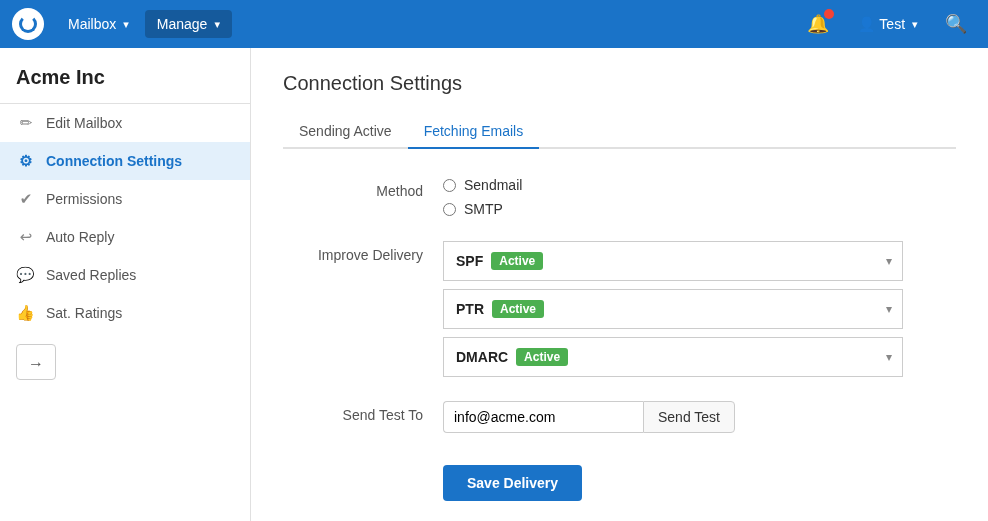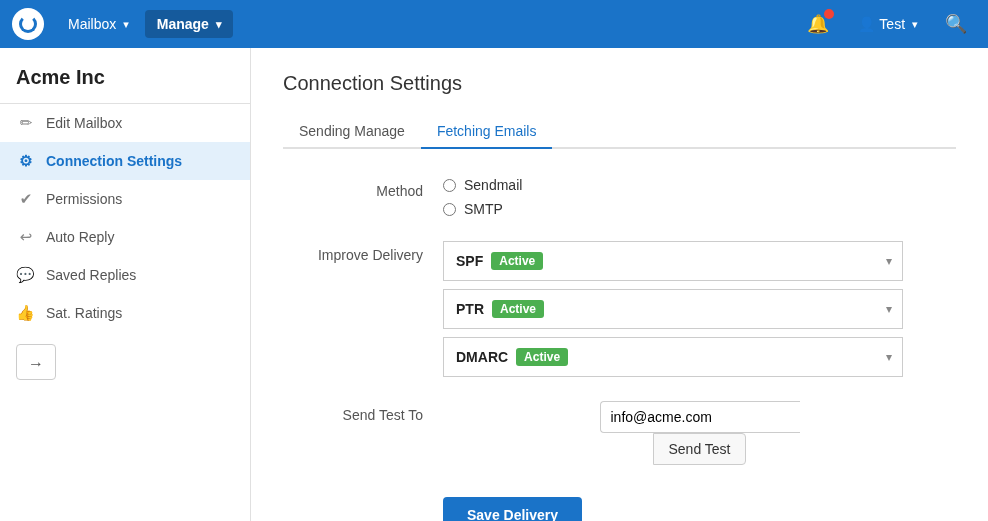--- a/index.html
+++ b/index.html
@@ -32,21 +32,20 @@
       border: none;
       color: #fff;
       font-size: 14px;
       padding: 6px 12px;
       cursor: pointer;
       border-radius: 4px;
       display: flex; align-items: center; gap: 4px;
     }
     .topnav-btn.active {
       background: #155a9c;
-      font-weight: bold;
     }
     .topnav-spacer { flex: 1; }
     .topnav-right {
       display: flex; align-items: center; gap: 8px;
     }
     .topnav-icon-btn {
       background: transparent;
       border: none;
       color: #fff;
       font-size: 18px;
@@ -206,21 +205,21 @@
     }
     .delivery-chevron {
       position: absolute;
       right: 10px;
       color: #888;
       font-size: 12px;
     }
 
     
     .send-test-group {
-      display: flex; align-items: center; gap: 0; flex-direction: column;
+      display: flex; align-items: center; gap: 0;
     }
     .send-test-input {
       border: 1px solid #ccc;
       border-right: none;
       border-radius: 4px 0 0 4px;
       padding: 7px 10px;
       font-size: 14px;
       width: 200px;
       outline: none;
     }
@@ -315,21 +314,21 @@
     <button class="sidebar-arrow-btn">
       <span>→</span>
     </button>
   </aside>
 
   <main class="main">
     <div class="page-title">Connection Settings</div>
 
     <div class="tabs">
       <div class="tab">
-        <span>Sending Manage</span>
+        <span>Sending Active</span>
       </div>
       <div class="tab active">
         <span>Fetching Emails</span>
       </div>
     </div>
 
     <div class="form-row">
       <div class="form-label">Method</div>
       <div class="form-content">
         <div class="radio-group">

